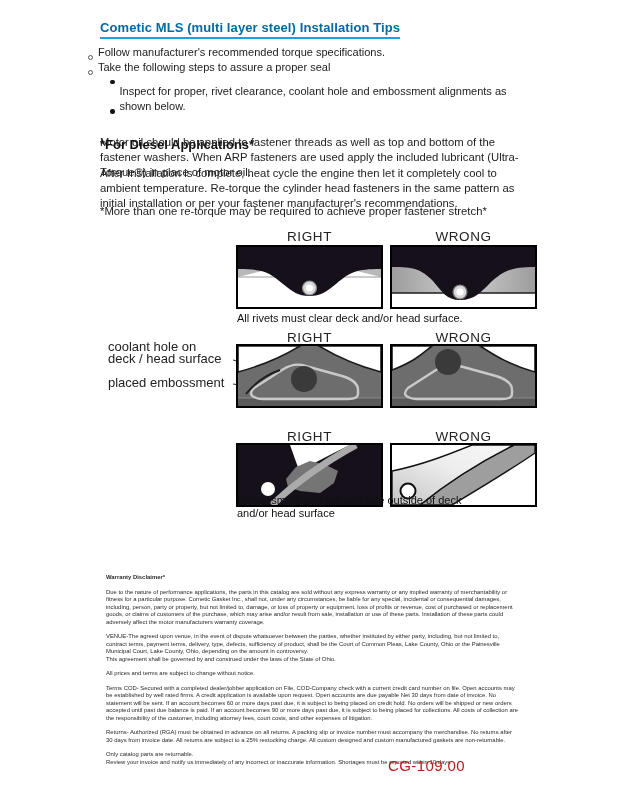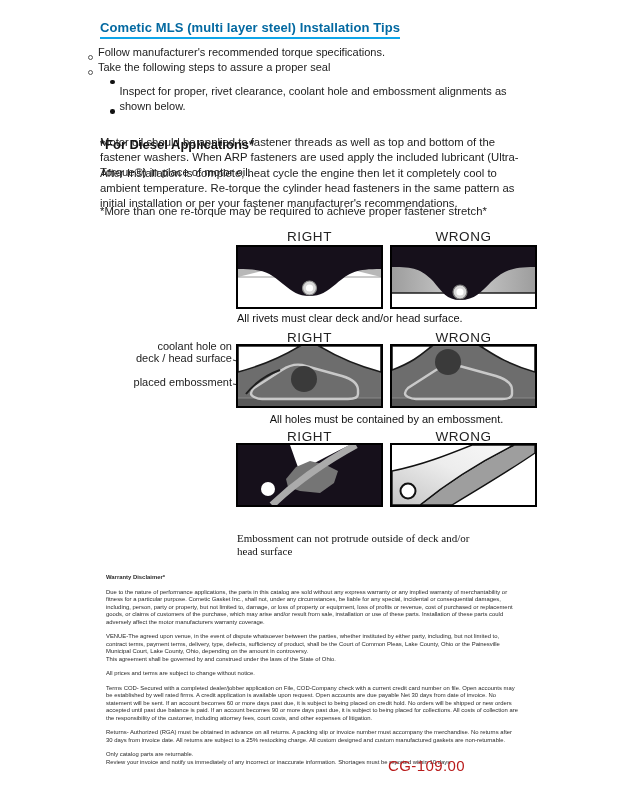--- a/index.html
+++ b/index.html
@@ -21,21 +21,21 @@
 
   .diesel-h { left:100px; top:118px; font-size:13px; font-weight:bold; color:#111;margin-top:19px; }
   .para { left:100px; width:436px; font-size:11.3px; line-height:15.2px; color:#222; }
 
   .dlabel { font-size:13.5px; color:#222; text-align:center; width:147px; letter-spacing:.6px; }
   .dbox { width:147px; height:64px; border:2px solid #000; background:#fff; overflow:hidden; }
   .dbox svg { display:block; }
   .caption { font-size:11px; line-height:12.5px; color:#111; }
   .caption-center { text-align:center; }
 
-  .annot { font-size:11px; line-height:11.5px; color:#222; text-align:right; }
+  .annot { font-size:13px; line-height:11.5px; color:#222; text-align:left; }
 
   .fine { left:106px; top:574px; width:412px; font-size:5.9px; line-height:7.5px; color:#2a2a2a; }
   .fine .fp { margin-bottom:7px; }
   .fine .fh { font-weight:bold; margin-bottom:7px; }
   .fine .nogap { margin-bottom:0; }
 
   .pageno { left:388px; top:757px; font-size:15px; color:#b91c1c; letter-spacing:.4px; }
 </style>
 </head>
 <body>
@@ -134,21 +134,20 @@
       <rect width="143" height="60" fill="#6d6d6d"></rect>
       <rect y="52" width="143" height="8" fill="#595959"></rect>
       <line x1="0" y1="52" x2="143" y2="52" stroke="#8a8a8a" stroke-width="1"></line>
       <path d="M0,0 H40 C32,6 24,15 0,24 Z" fill="#ffffff" stroke="#1a1a1a" stroke-width="1.6"></path>
       <path d="M143,0 H88 C98,6 112,17 143,26 Z" fill="#ffffff" stroke="#1a1a1a" stroke-width="1.6"></path>
       <path d="M16,51 C12,49 12,46 16,42 L44,24 C50,20 58,18 64,19 L104,30 C114,33 120,38 120,44 L120,48 C120,52 116,53 110,53 L24,53 C20,53 18,52 16,51 Z" fill="none" stroke="#c9c9c9" stroke-width="2.4"></path>
       <circle cx="56" cy="16" r="13" fill="#3a3a3a"></circle>
     </svg>
   </div>
 
-  <div class="abs caption caption-center" style="left:236px; top:413px; width:301px;">All holes must be contained by an embossment.</div>
 
   <div class="abs dlabel" style="left:236px; top:429px;">RIGHT</div>
   <div class="abs dlabel" style="left:390px; top:429px;">WRONG</div>
 
   <div class="abs dbox" style="left:236px; top:443px;">
     <svg width="143" height="60" viewBox="0 0 143 60">
       <rect width="143" height="60" fill="#16101b"></rect>
       <path d="M52,0 H112 C96,8 74,18 62,28 C58,17 55,8 52,0 Z" fill="#ffffff"></path>
       <polygon points="48,34 58,22 72,16 88,20 100,26 96,38 82,48 62,46 50,42" fill="#757575"></polygon>
       <path d="M34,60 C55,40 85,18 118,0" stroke="#ababab" stroke-width="7" fill="none"></path>
@@ -165,21 +164,21 @@
             <stop offset="1" stop-color="#f8f8f8"></stop>
         </linearGradient>
       </defs>
       <rect width="143" height="60" fill="#ffffff"></rect>
       <path d="M28,60 C55,38 90,16 122,0 L143,0 L143,8 C120,24 90,42 60,60 Z" fill="#9e9e9e" stroke="#111" stroke-width="1.4"></path>
       <path d="M0,26 C30,20 55,10 80,0 L122,0 C90,16 55,38 28,60 L0,60 Z" fill="url(#bandGrad)" stroke="#111" stroke-width="1.4"></path>
       <circle cx="16" cy="46" r="7.5" fill="#ffffff" stroke="#111" stroke-width="2"></circle>
     </svg>
   </div>
 
-  <div class="abs caption" style="left:237px; top:532px; width:240px;font-family:Liberation Serif, serif;">Embossment can not protrude outside of deck and/or head surface</div>
+  <div class="abs caption" style="left:237px; top:494px; width:240px;">Embossment can not protrude outside of deck and/or head surface</div>
 
   <div class="abs fine">
     <div class="fh">Warranty Disclaimer*</div>
     <p class="fp">Due to the nature of performance applications, the parts in this catalog are sold without any express warranty or any implied warranty of merchantability or fitness for a particular purpose.  Cometic Gasket Inc., shall not, under any circumstances, be liable for any special, incidental or consequential damages, including, person, party or property, but not limited to, damage, or loss of property or equipment, loss of profits or revenue, cost of purchased or replacement goods, or claims of customers of the purchase, which may arise and/or result from sale, installation or use of these parts.  Installation of these parts could adversely affect the motor manufacturers warranty coverage.</p>
     <p class="fp nogap">VENUE-The agreed upon venue, in the event of dispute whatsoever between the parties, whether instituted by either party, including, but not limited to, contract terms, payment terms, delivery, type, defects, sufficiency of product, shall be the Court of Common Pleas, Lake County, Ohio or the Painesville Municipal Court, Lake County, Ohio, depending on the amount in controversy.</p>
     <p class="fp">This agreement shall be governed by and construed under the laws of the State of Ohio.</p>
     <p class="fp">All prices and terms are subject to change without notice.</p>
     <p class="fp">Terms COD- Secured with a completed dealer/jobber application on File, COD-Company check with a current credit card number on file.  Open accounts may be established by well rated firms.  A credit application is available upon request.  Open accounts are due payable Net 30 days from date of invoice.  No statement will be sent.  If an account becomes 60 or more days past due, it is subject to being placed on credit hold.  No orders will be shipped or new orders accepted until past due balance is paid.  If an account becomes 90 or more days past due, it is subject to being placed for collections.  All costs of collection are the responsibility of the customer, including attorney fees, court costs, and other expenses of litigation.</p>
     <p class="fp">Returns- Authorized (RGA) must be obtained in advance on all returns.  A packing slip or invoice number must accompany the merchandise.  No returns after 30 days from invoice date.  All returns are subject to a 25% restocking charge.  All custom designed and custom manufactured gaskets are non-returnable.</p>
     <p class="fp nogap">Only catalog parts are returnable.</p>

